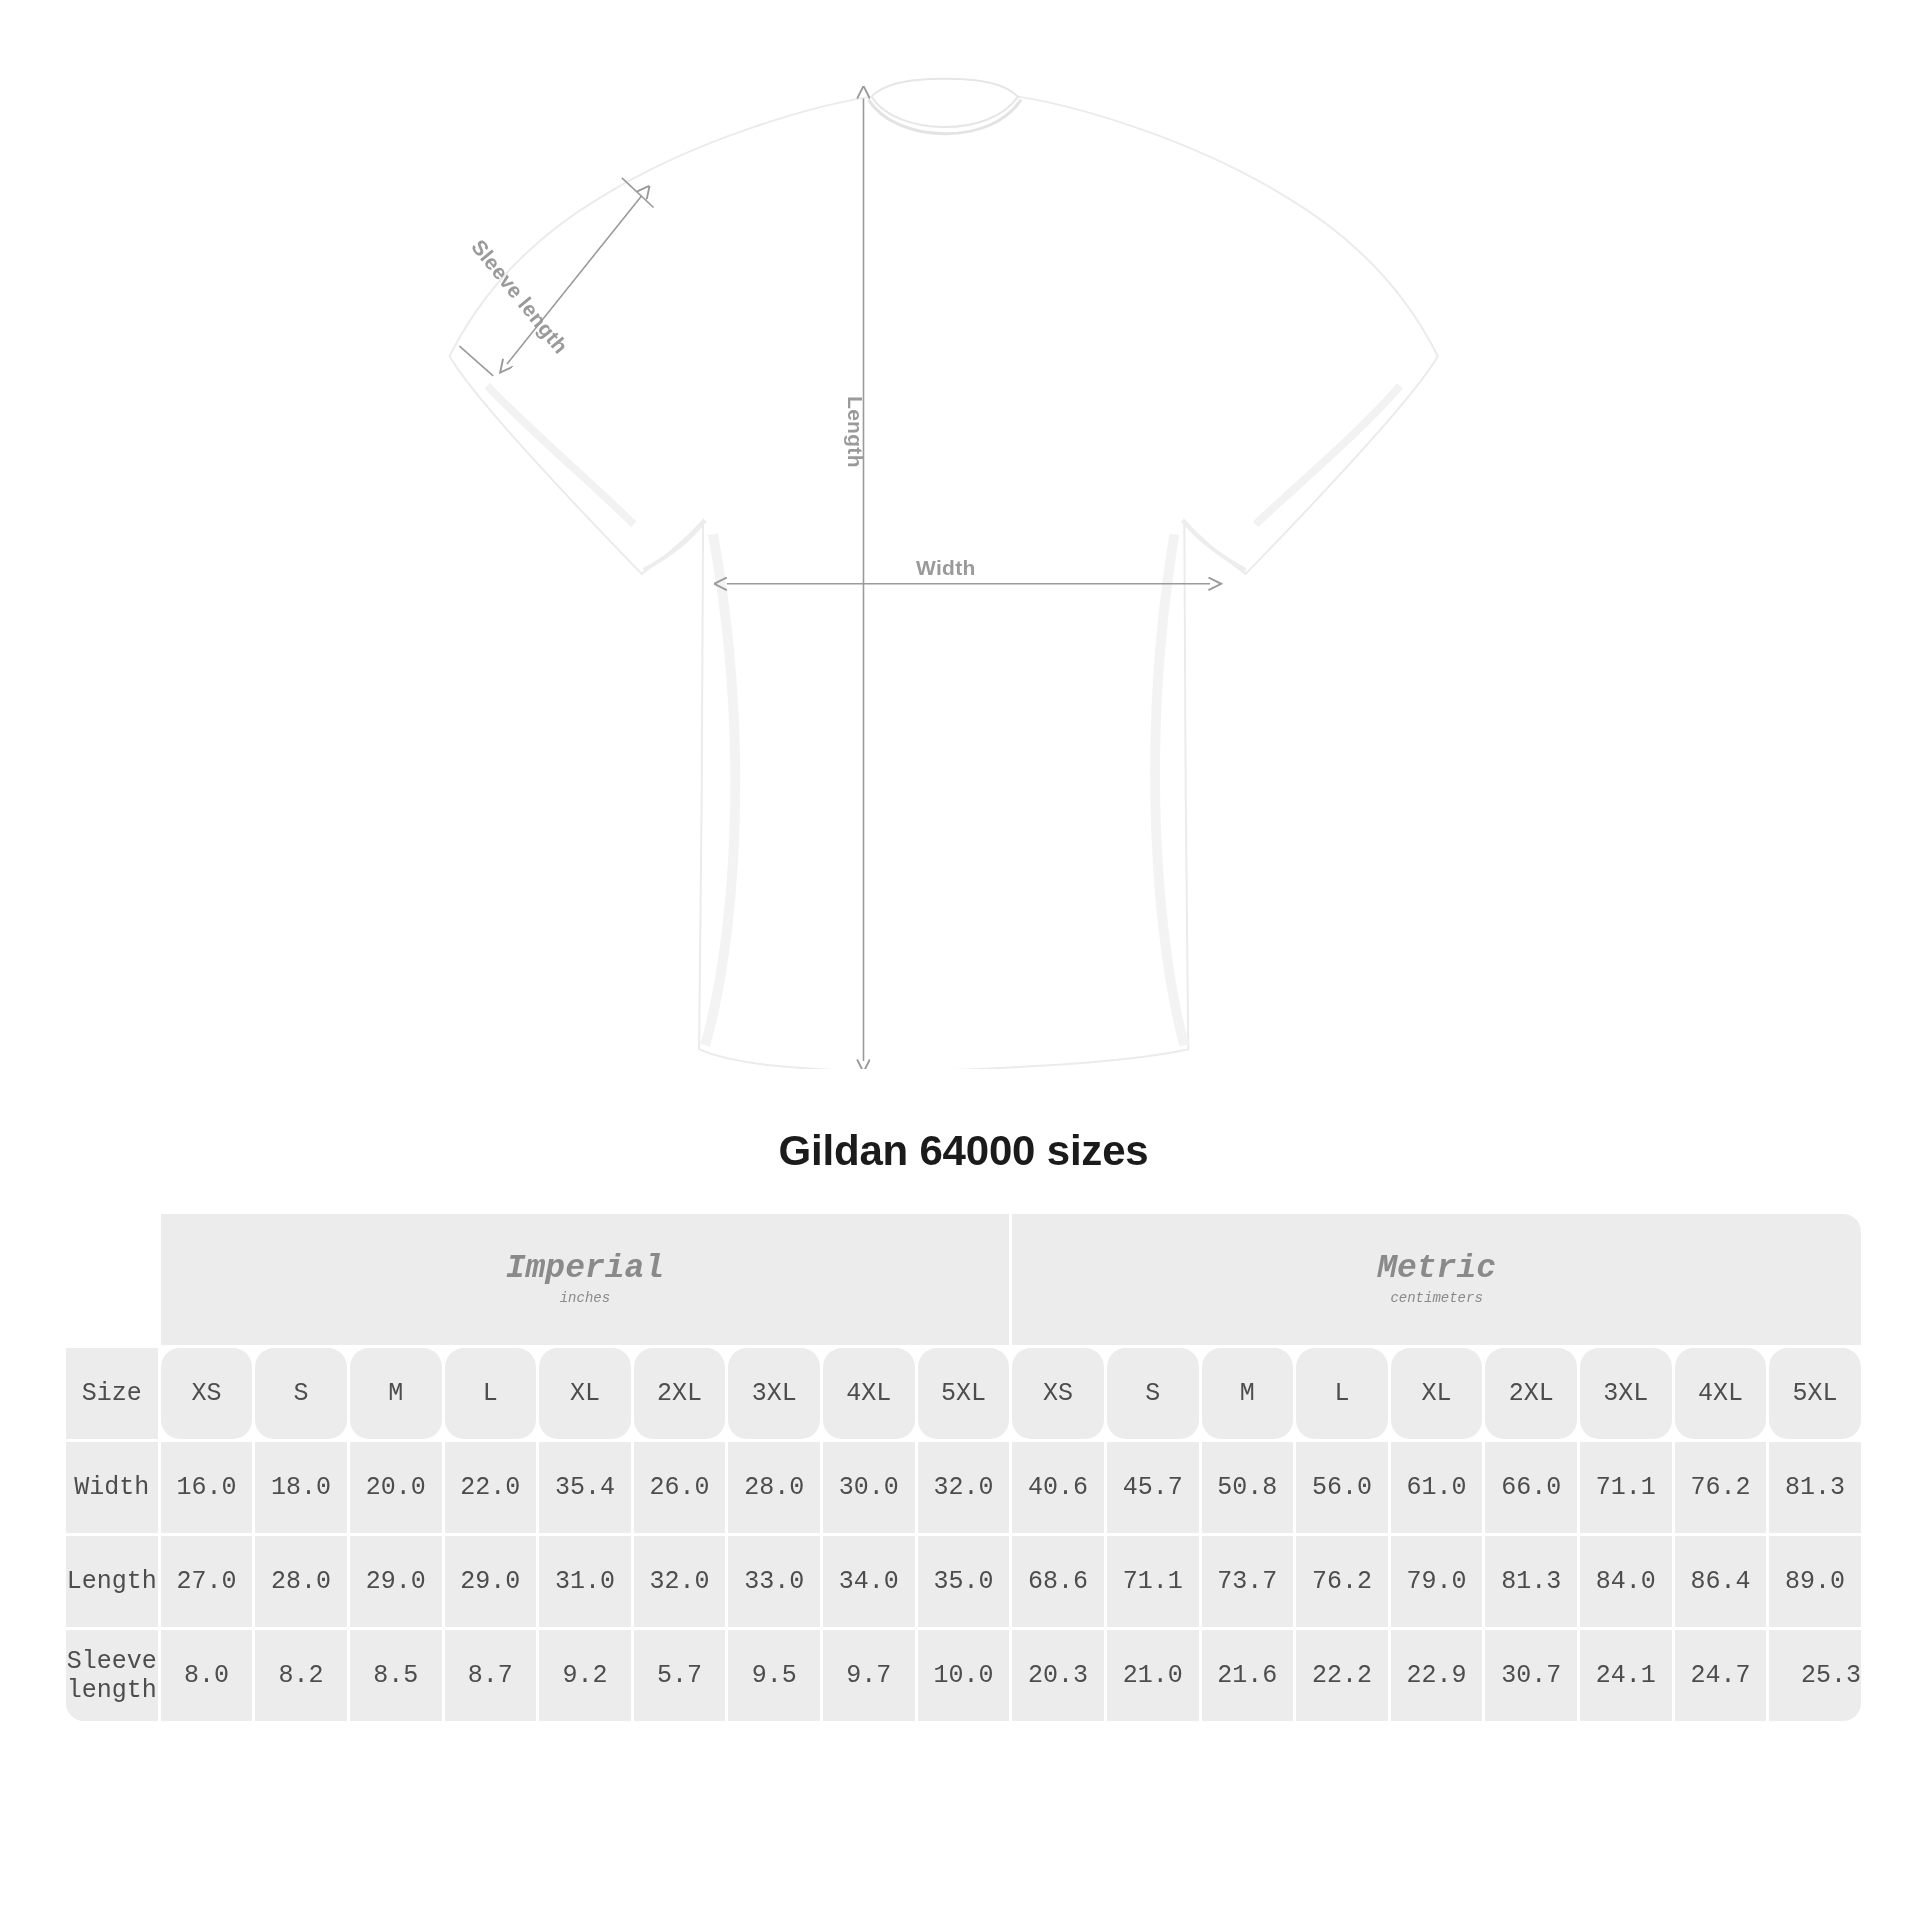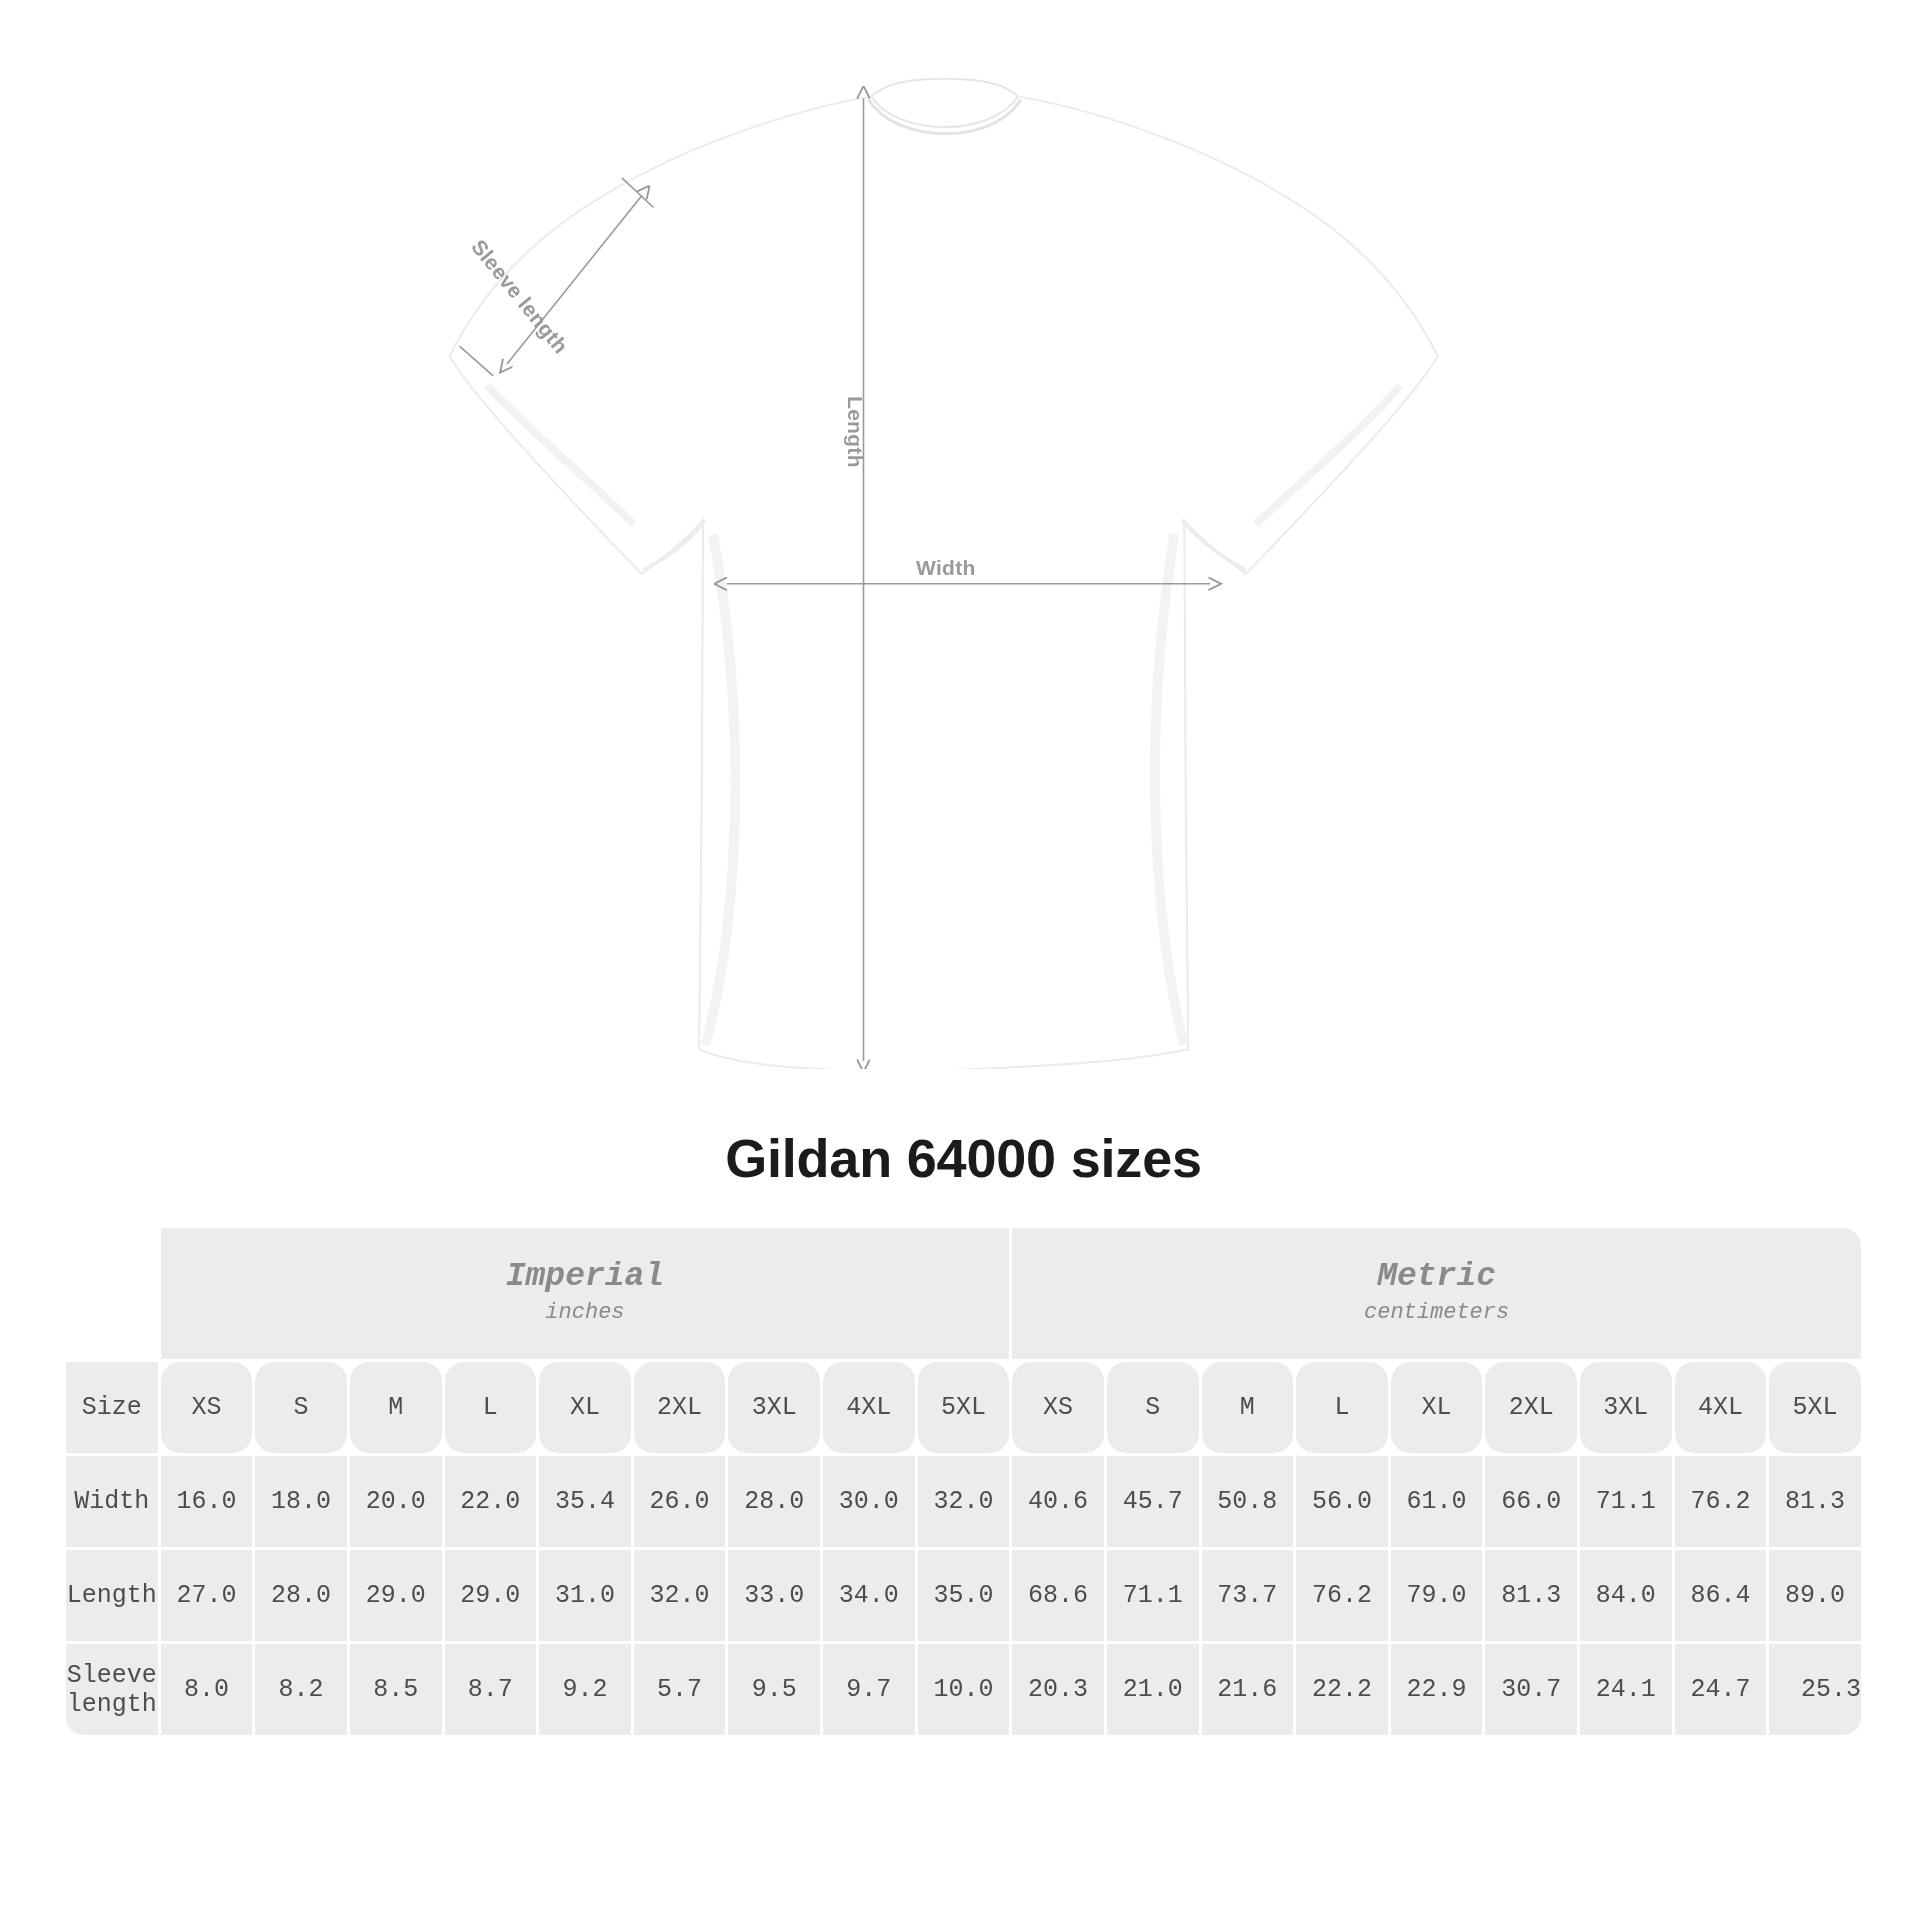--- a/index.html
+++ b/index.html
@@ -59,21 +59,21 @@
     transform-origin: left top;
     white-space: nowrap;
   }
 
   
   .title-block {
     text-align: center;
     margin-top: 18px;
   }
   .chart-title {
-    font-size: 54px;
+    font-size: 42px;
     font-weight: bold;
     color: #1b1b1b;
     letter-spacing: -0.2px;
   }
   .chart-note {
     margin-top: 22px;
     font-size: 23px;
     font-style: italic;
     color: #555;
   }
@@ -107,21 +107,21 @@
     height: 131px !important;
   }
   .unit-name {
     font-size: 33px;
     font-weight: bold;
     font-style: italic;
     color: #8a8a8a;
     line-height: 1.15;
   }
   .unit-sub {
-    font-size: 22px;
+    font-size: 14px;
     font-style: italic;
     color: #8a8a8a;
     line-height: 1.5;
   }
   .corner-cell {
     background: #ffffff !important;
   }
   .rowhead {
     font-weight: bold;
     color: #4d4d4d;

